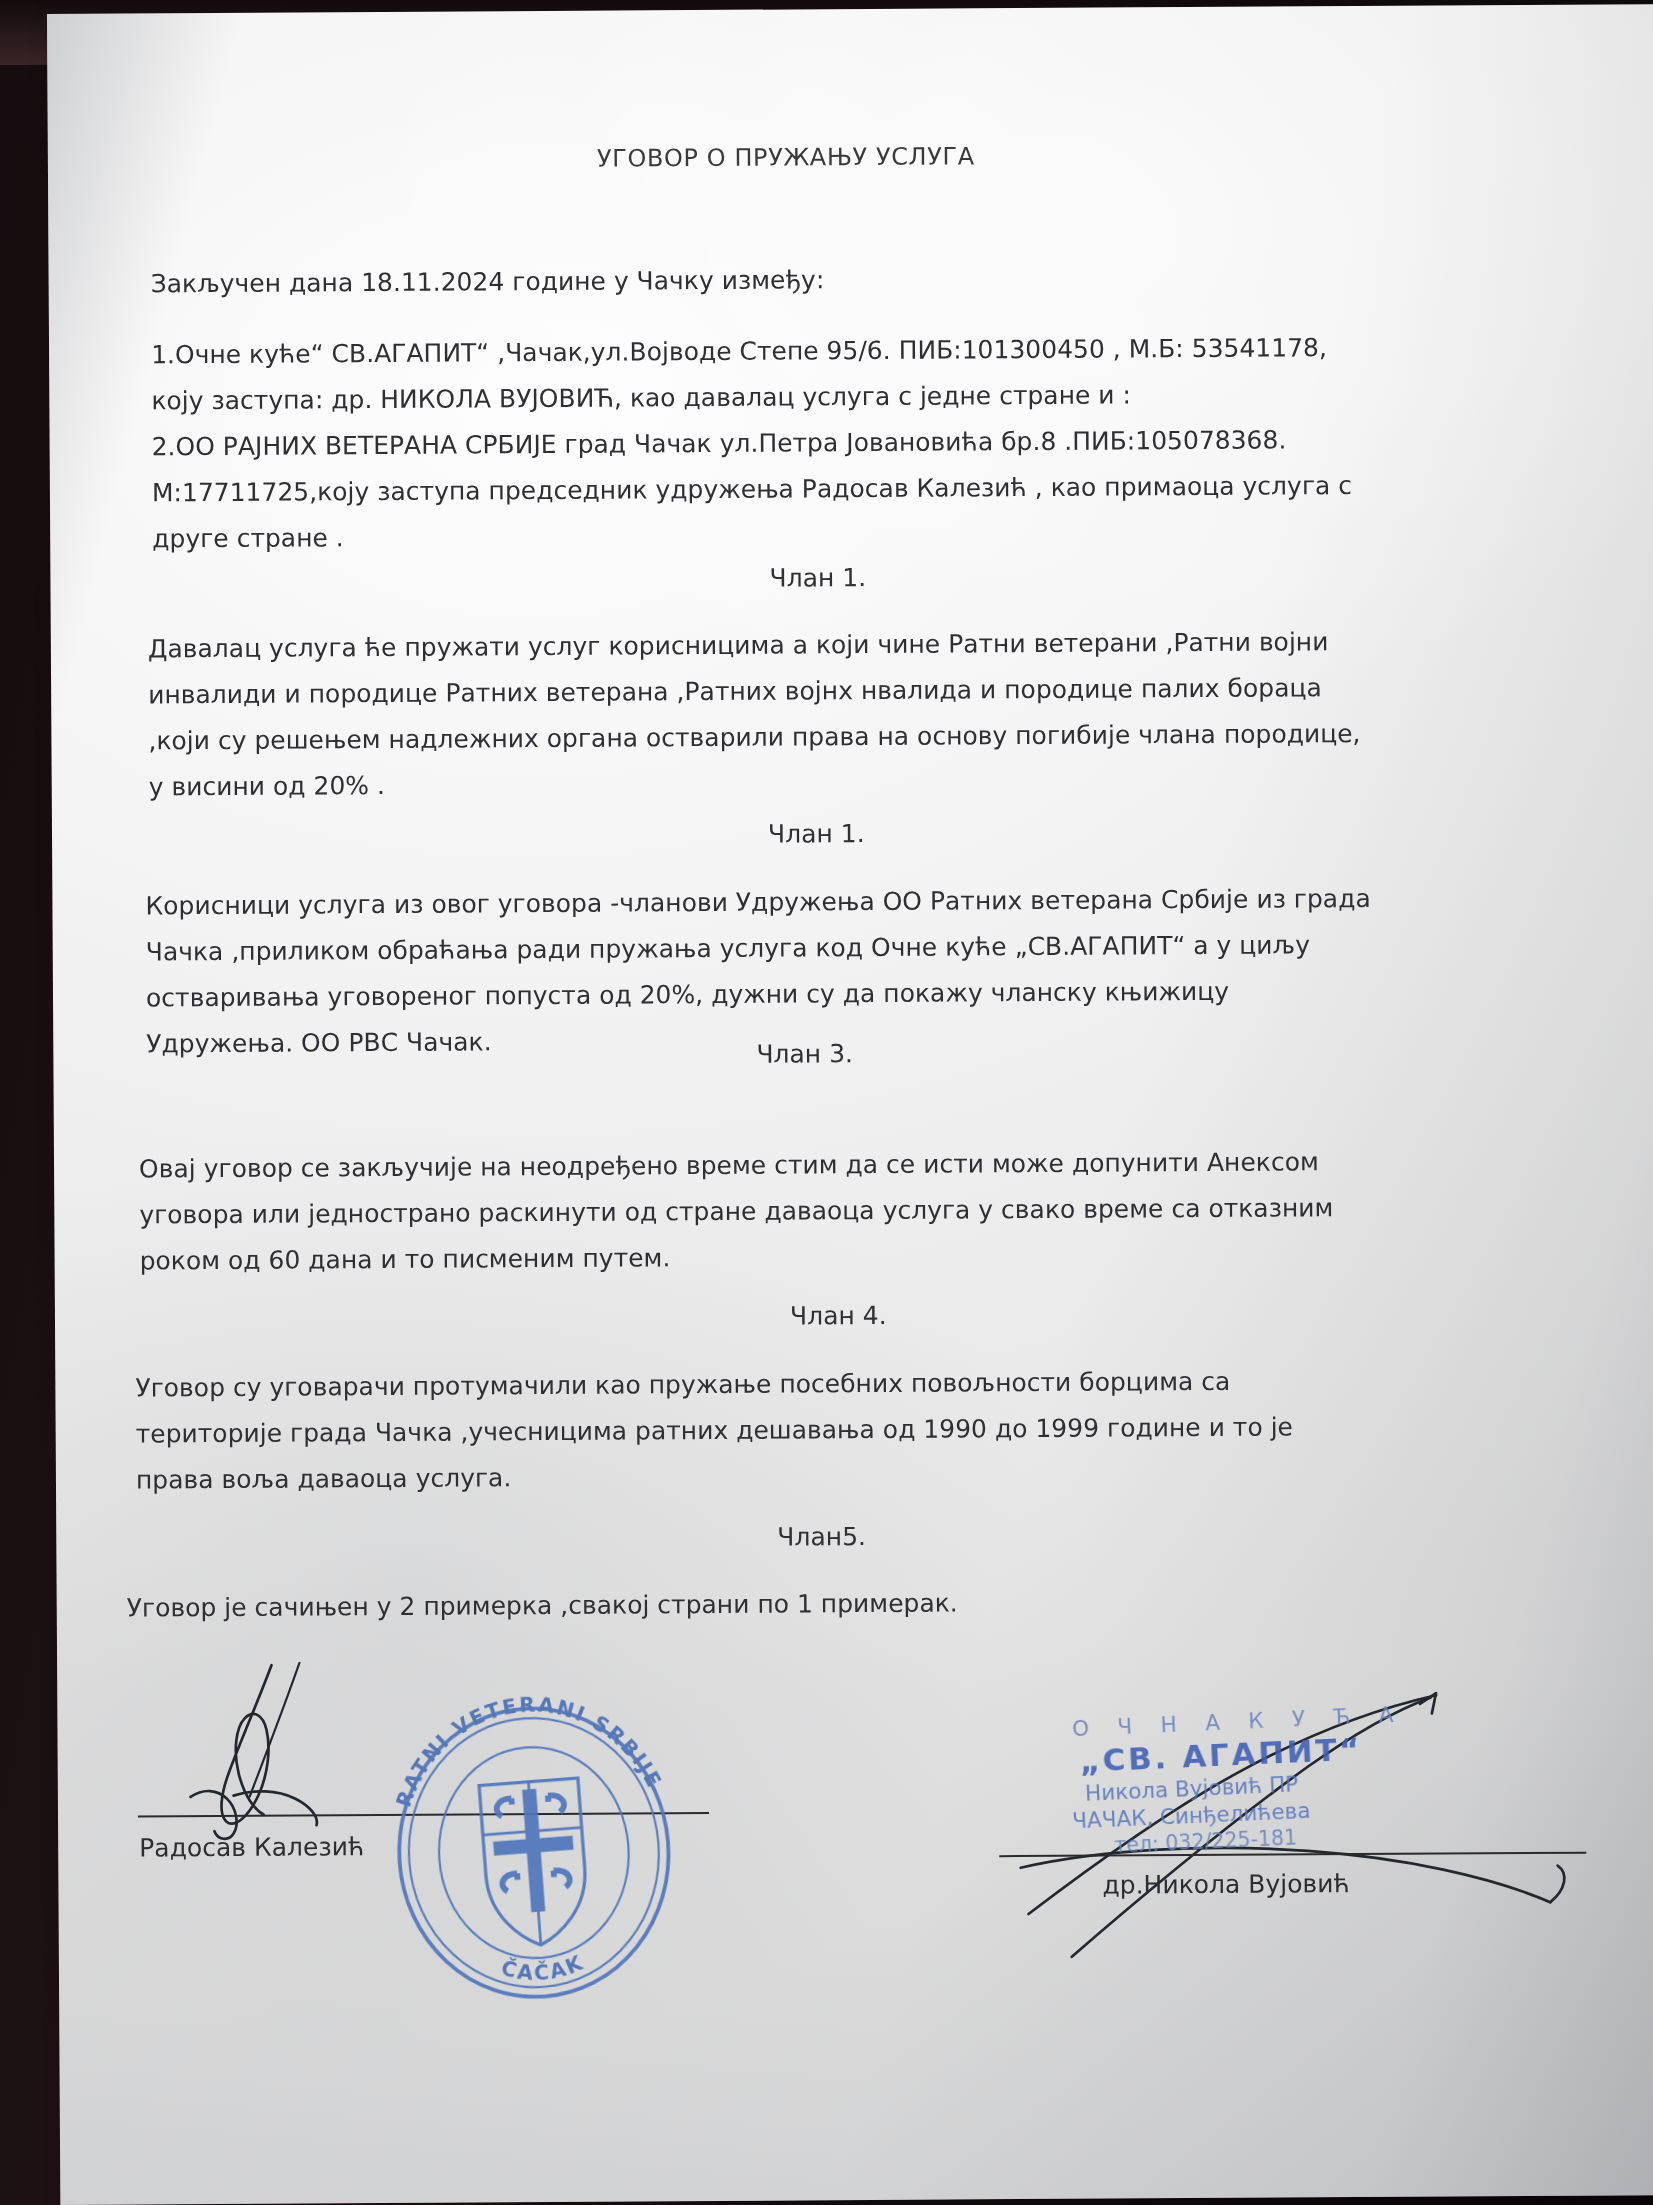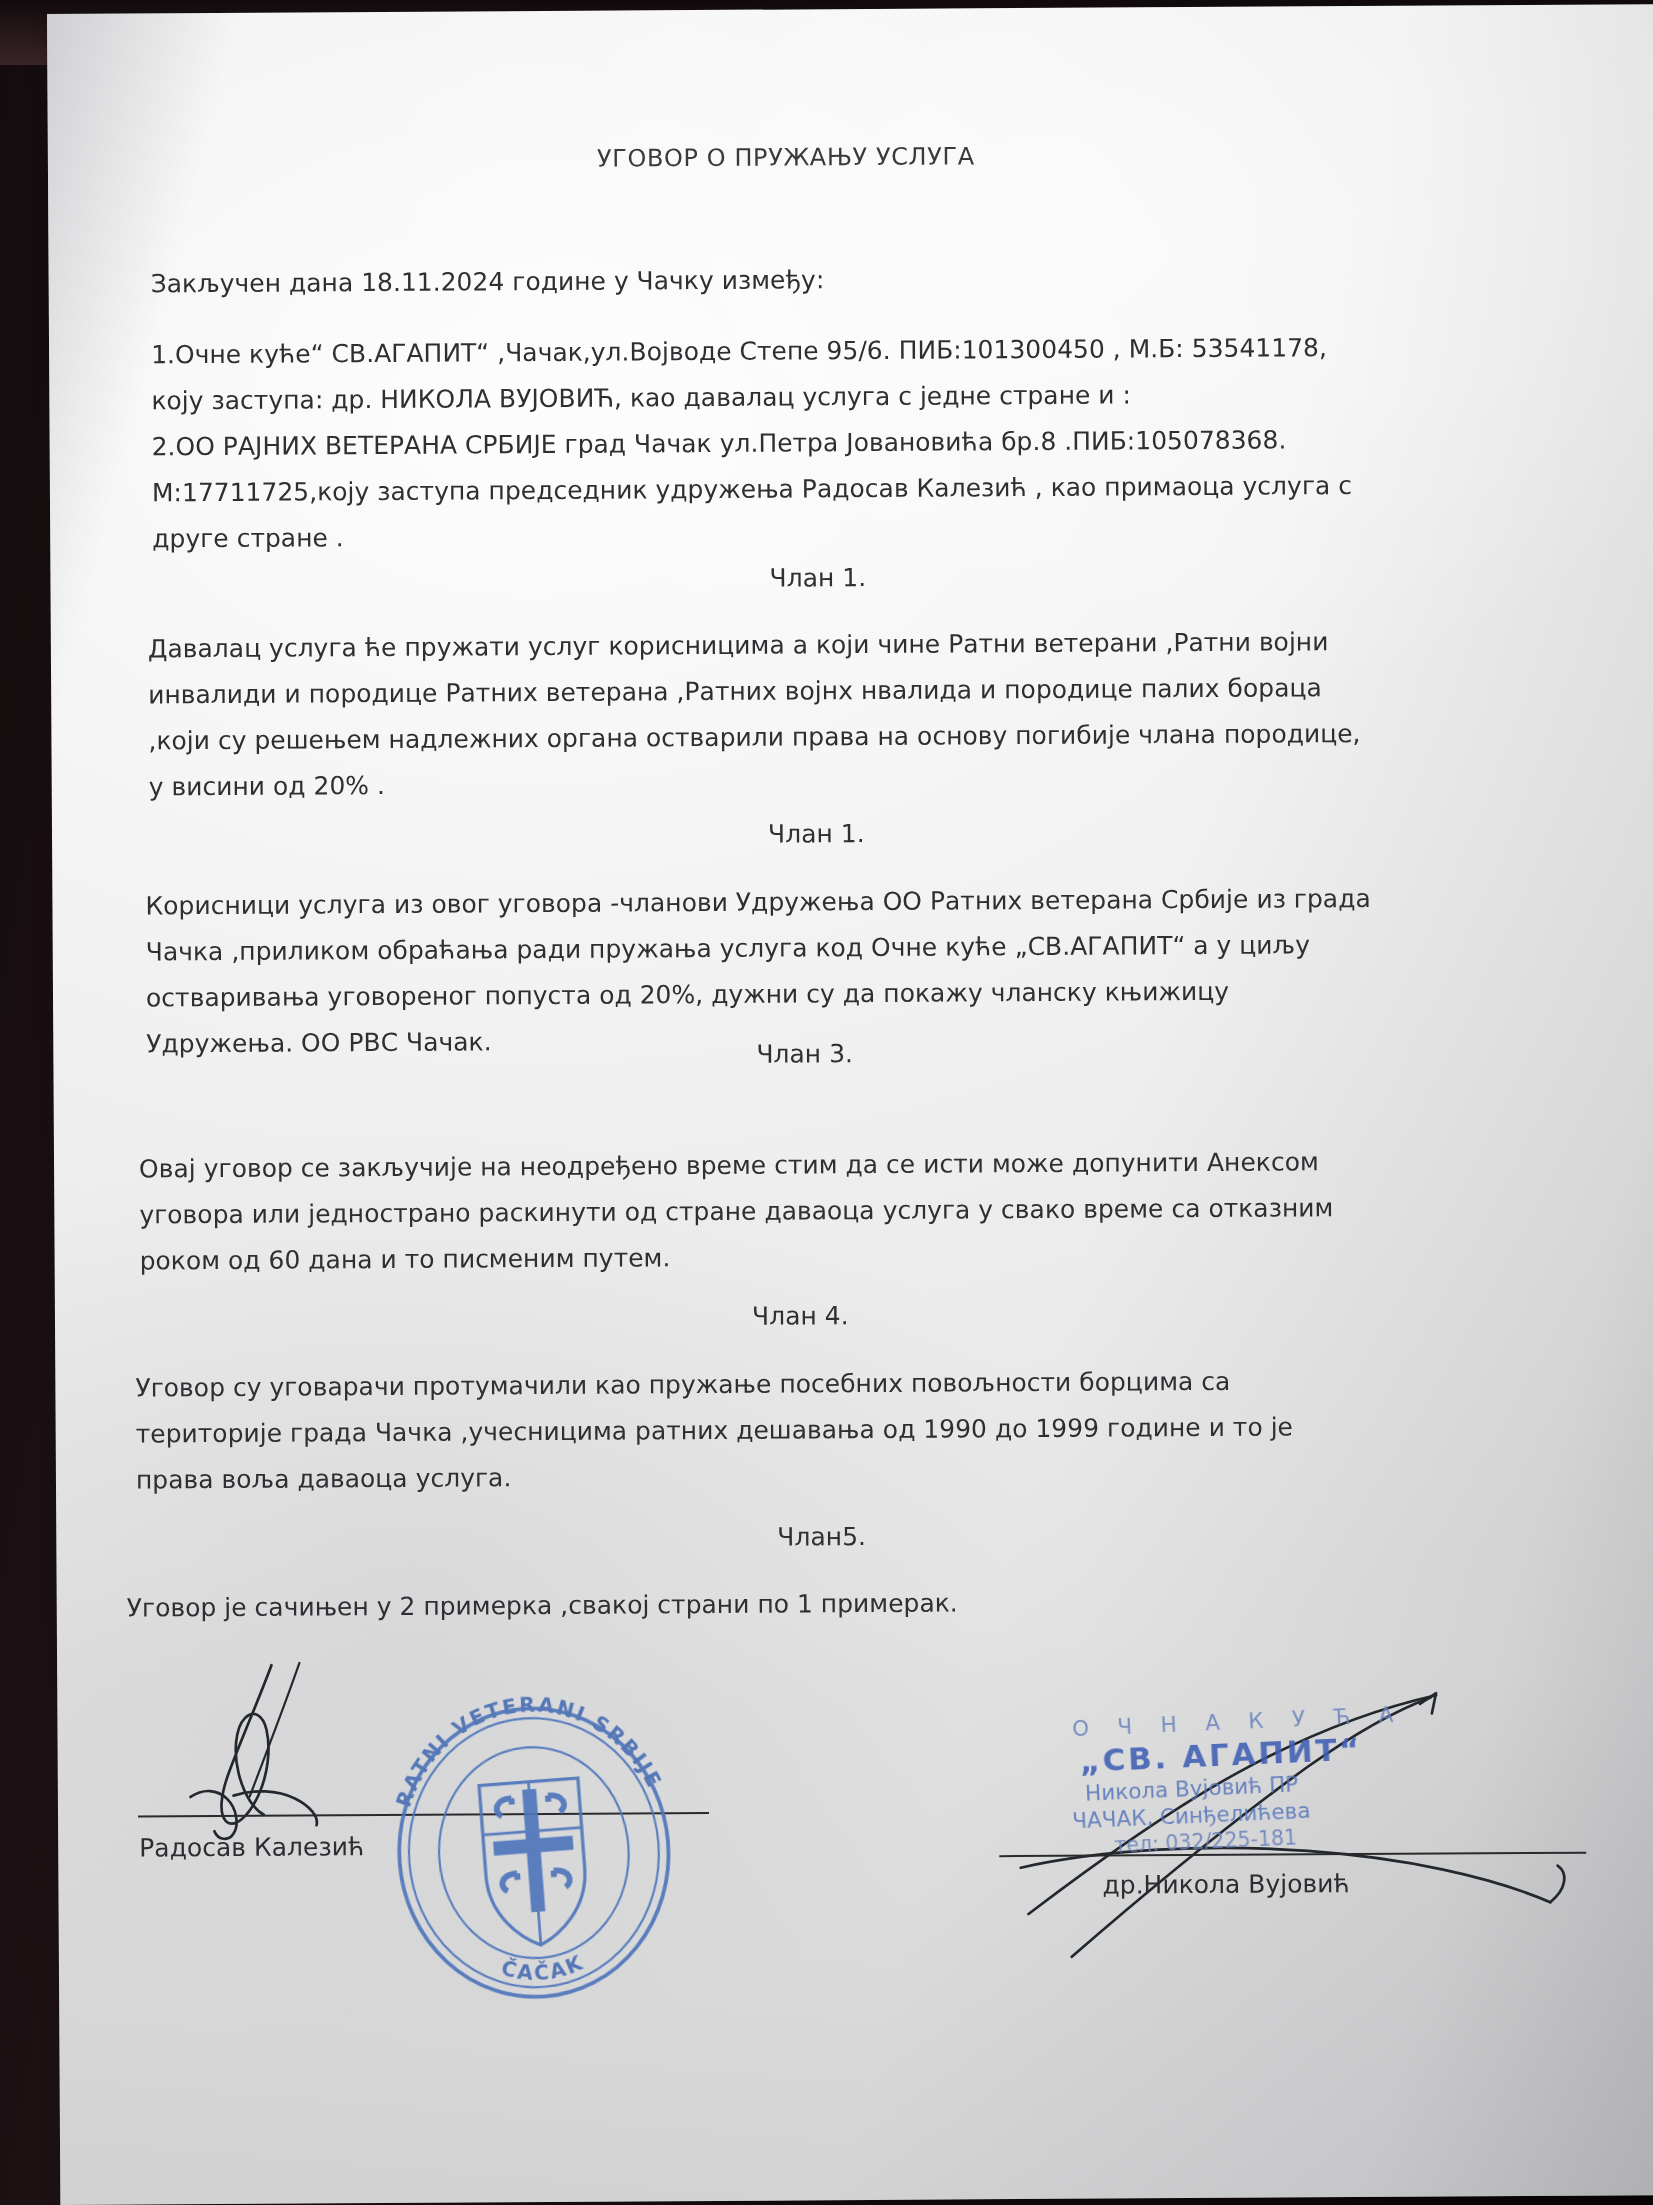--- a/index.html
+++ b/index.html
@@ -217,21 +217,21 @@
       <div class="ln">Удружења. ОО РВС  Чачак.</div>
     </div>
 
     <div class="art-head" style="left:703px; top:1030px;">Члан 3.</div>
     <div class="blk" style="left:85px; top:1133px;">
       <div class="ln">Овај уговор се закључије на неодређено време стим да се исти може допунити Анексом</div>
       <div class="ln">уговора или  једнострано раскинути од стране даваоца услуга у свако време са отказним</div>
       <div class="ln">роком од 60 дана и то писменим путем.</div>
     </div>
 
-    <div class="art-head" style="left:697px; top:1292px;">Члан 4.</div>
+    <div class="art-head" style="left:735px; top:1292px;">Члан 4.</div>
     <div class="blk" style="left:80px; top:1352px;">
       <div class="ln">Уговор су уговарачи протумачили као пружање посебних повољности борцима са</div>
       <div class="ln">територије града Чачка  ,учесницима ратних дешавања  од 1990 до 1999 године  и то је</div>
       <div class="ln">права воља даваоца услуга.</div>
     </div>
 
     <div class="art-head" style="left:700px; top:1513px;margin-left:21px;">Члан5.</div>
     <div class="blk" style="left:70px; top:1572px;">
       <div class="ln">Уговор је сачињен у 2 примерка ,свакој страни по 1 примерак.</div>
     </div>

